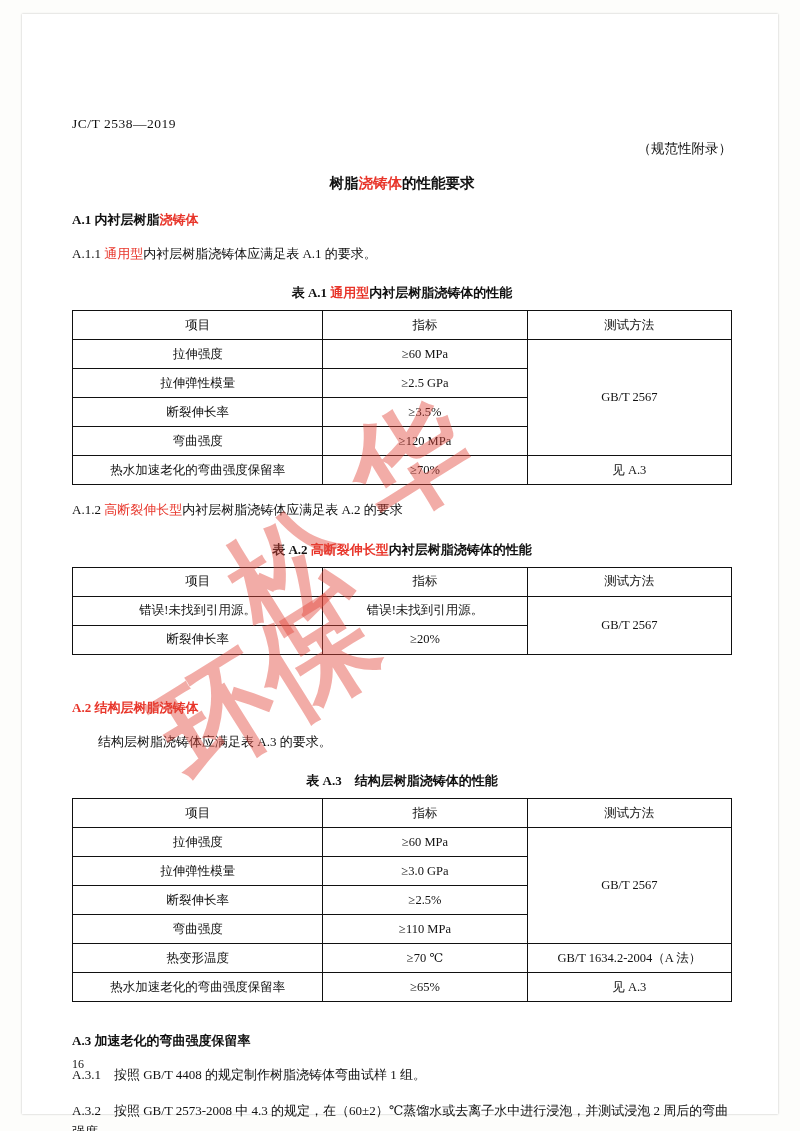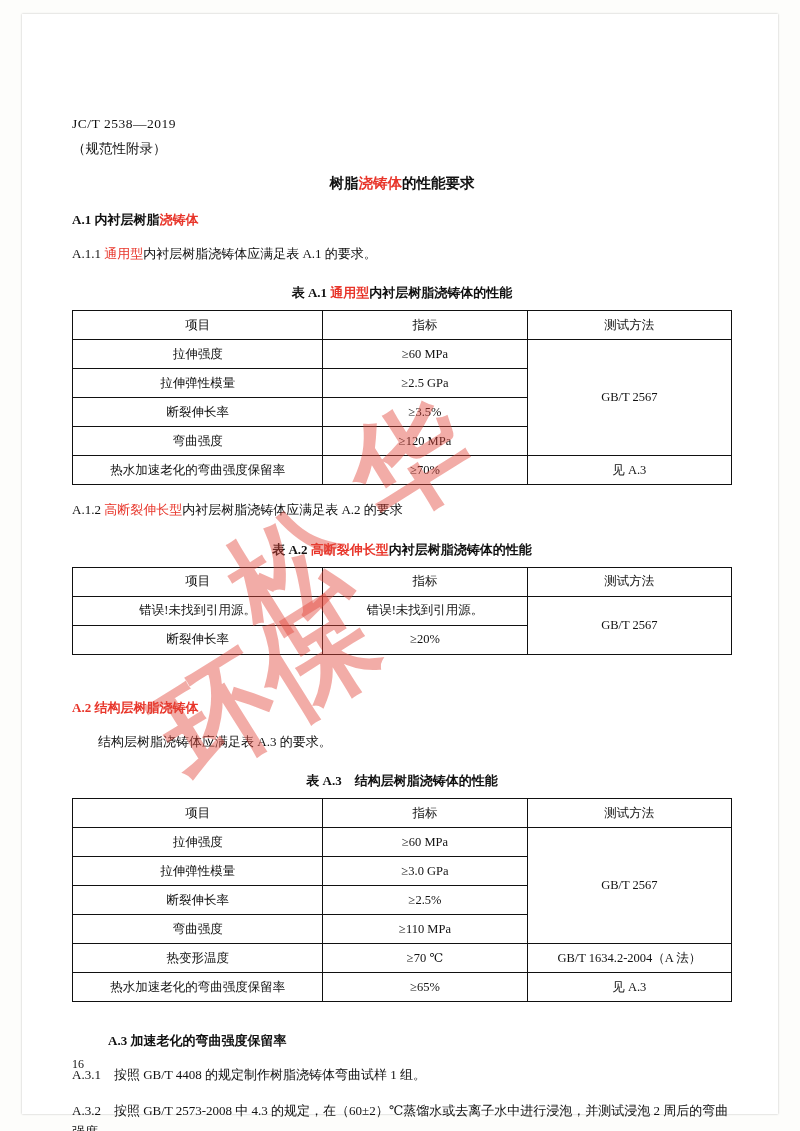--- a/index.html
+++ b/index.html
@@ -38,21 +38,21 @@
     margin-top: 32px;
   }
   .app-title {
     text-align: center;
     font-weight: bold;
     font-size: 15px;
     margin-top: 26px;
     letter-spacing: 3px;
   }
   .app-sub {
-    text-align: left;
+    text-align: right;
     font-size: 13.5px;
     margin-top: 8px;
   }
   .app-name {
     text-align: center;
     font-size: 14.5px;
     font-weight: bold;
     margin-top: 16px;
   }
   .red {
@@ -94,21 +94,20 @@
     font-weight: normal;
   }
   .col1 { width: 38%; }
   .col2 { width: 31%; }
   .col3 { width: 31%; }
   .b { font-weight: bold; }
   .sec-a3 {
     font-weight: bold;
     font-size: 13px;
     margin-top: 30px;
-    margin-left: 36px;
   }
   .pagenum {
     position: absolute;
     left: 50px;
     bottom: 42px;
     font-size: 12px;
   }
   .watermark {
     position: absolute;
     left: 150px;

